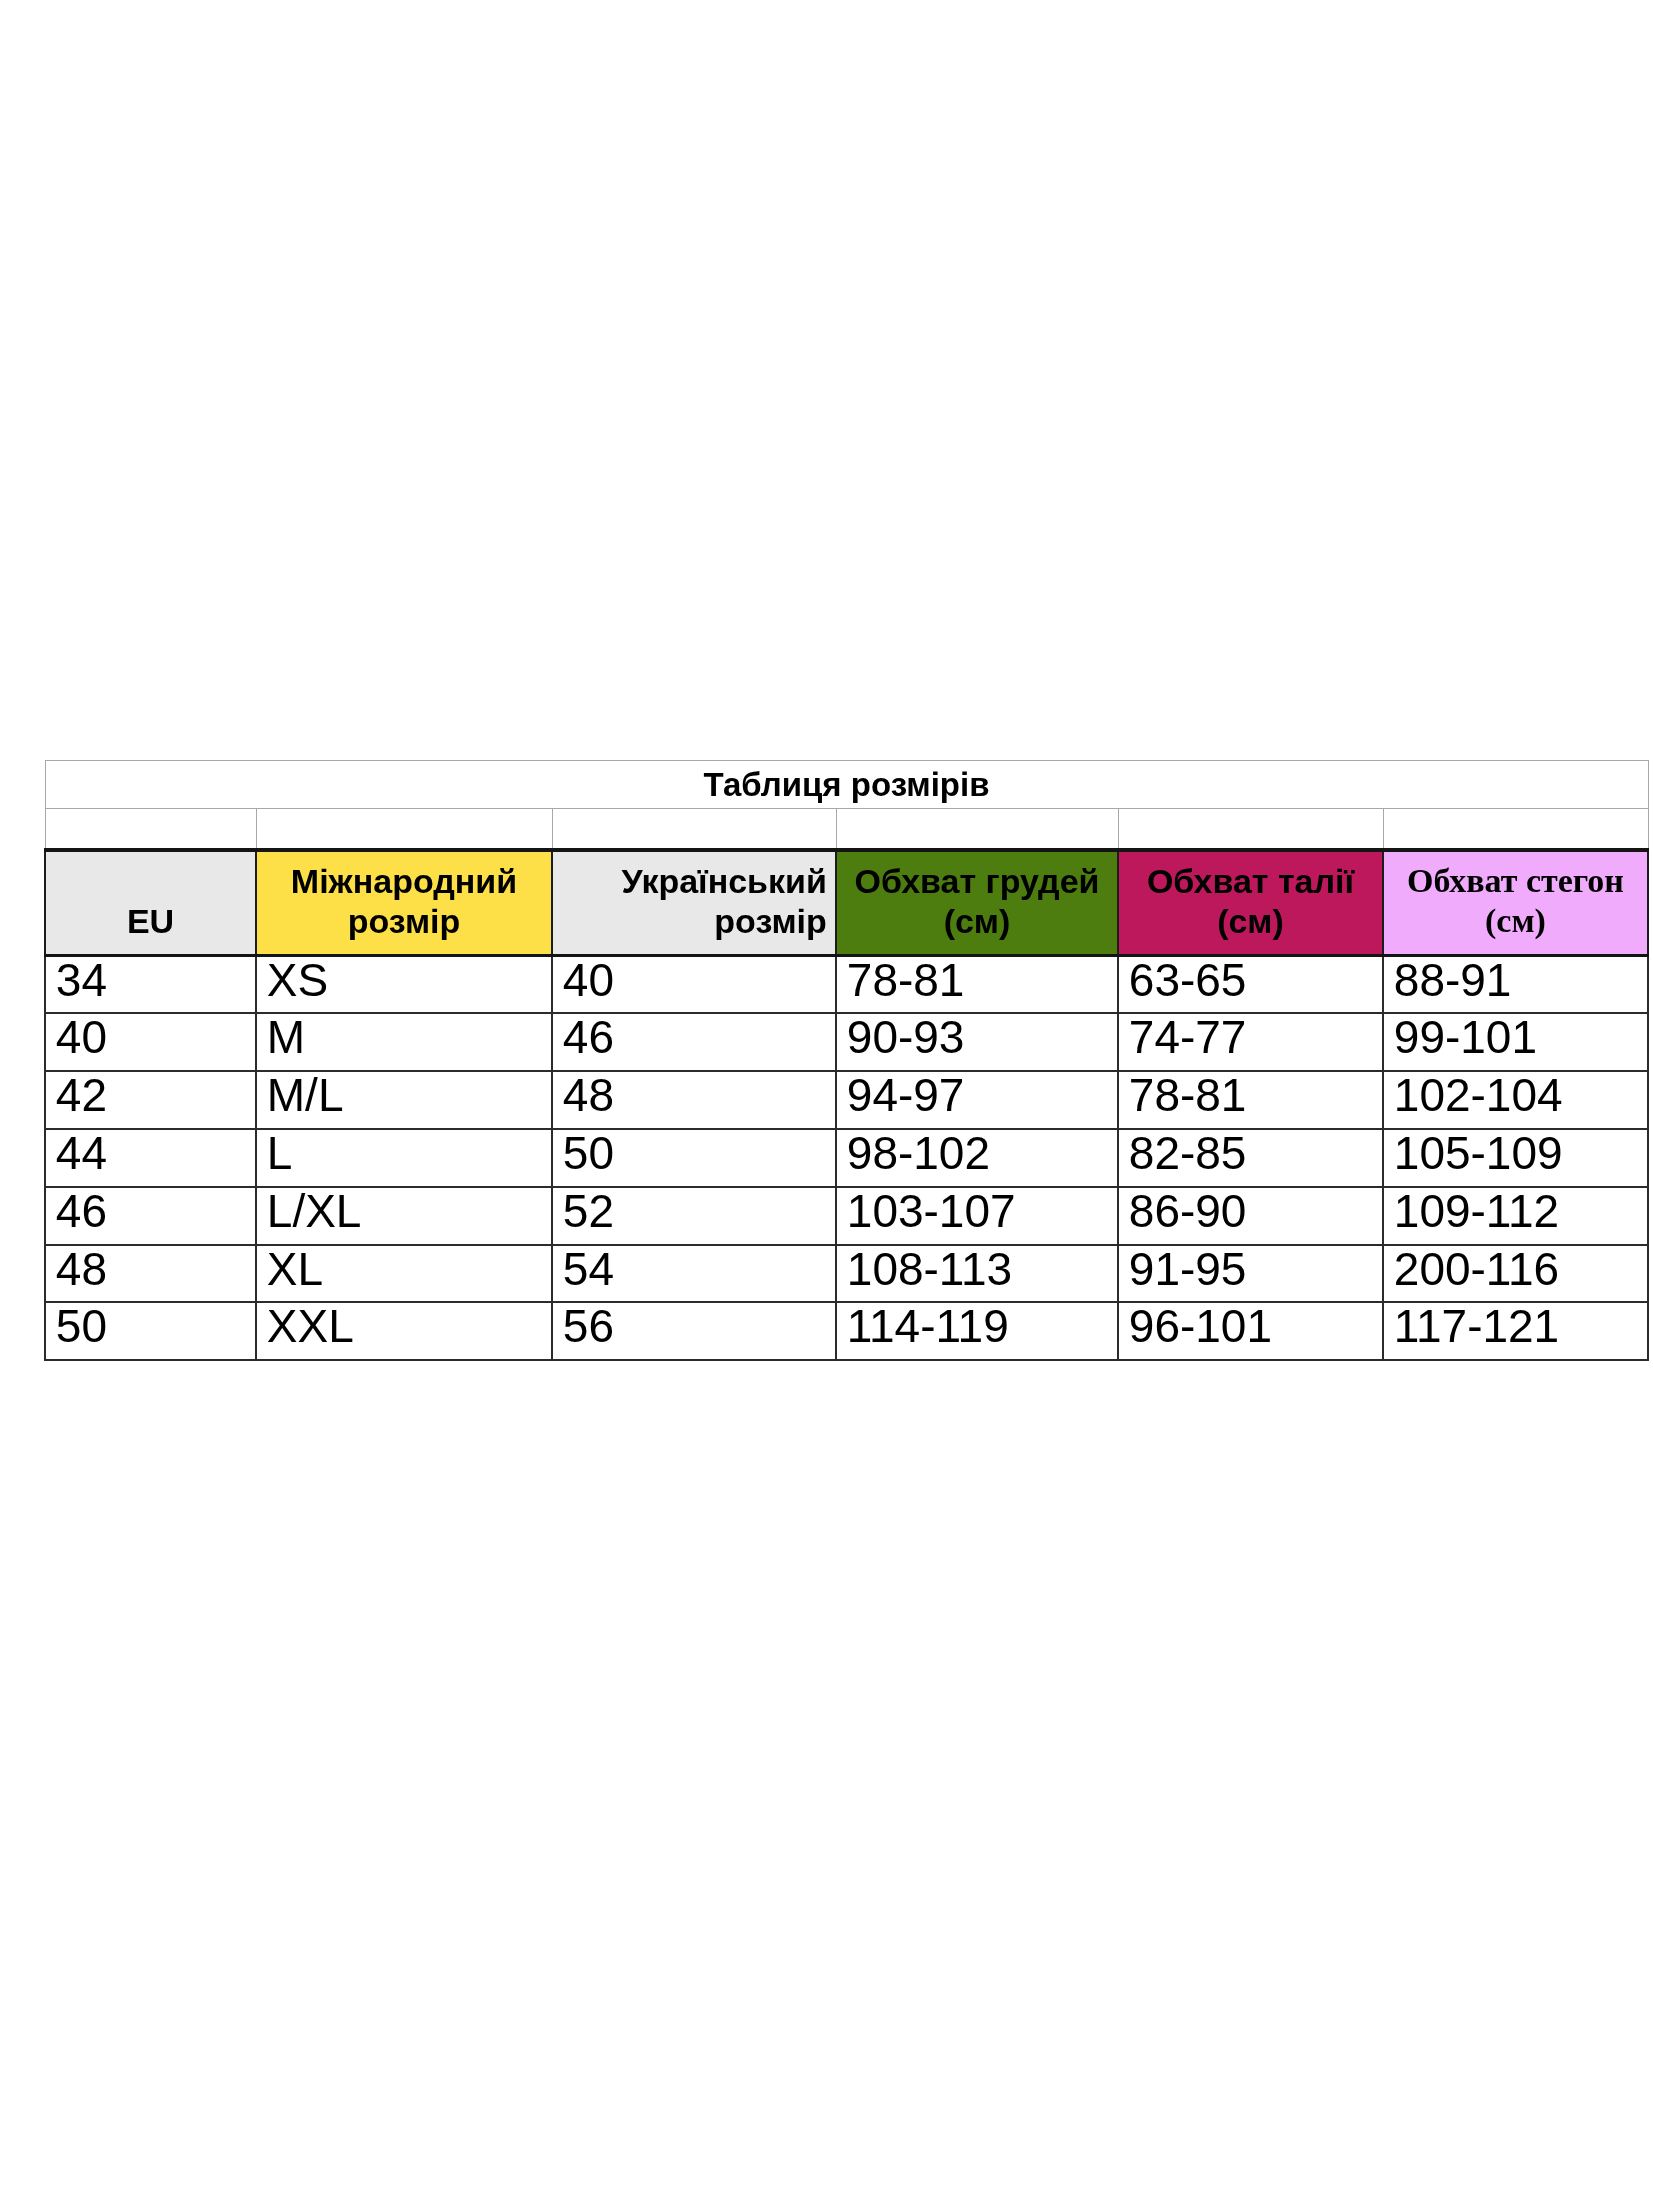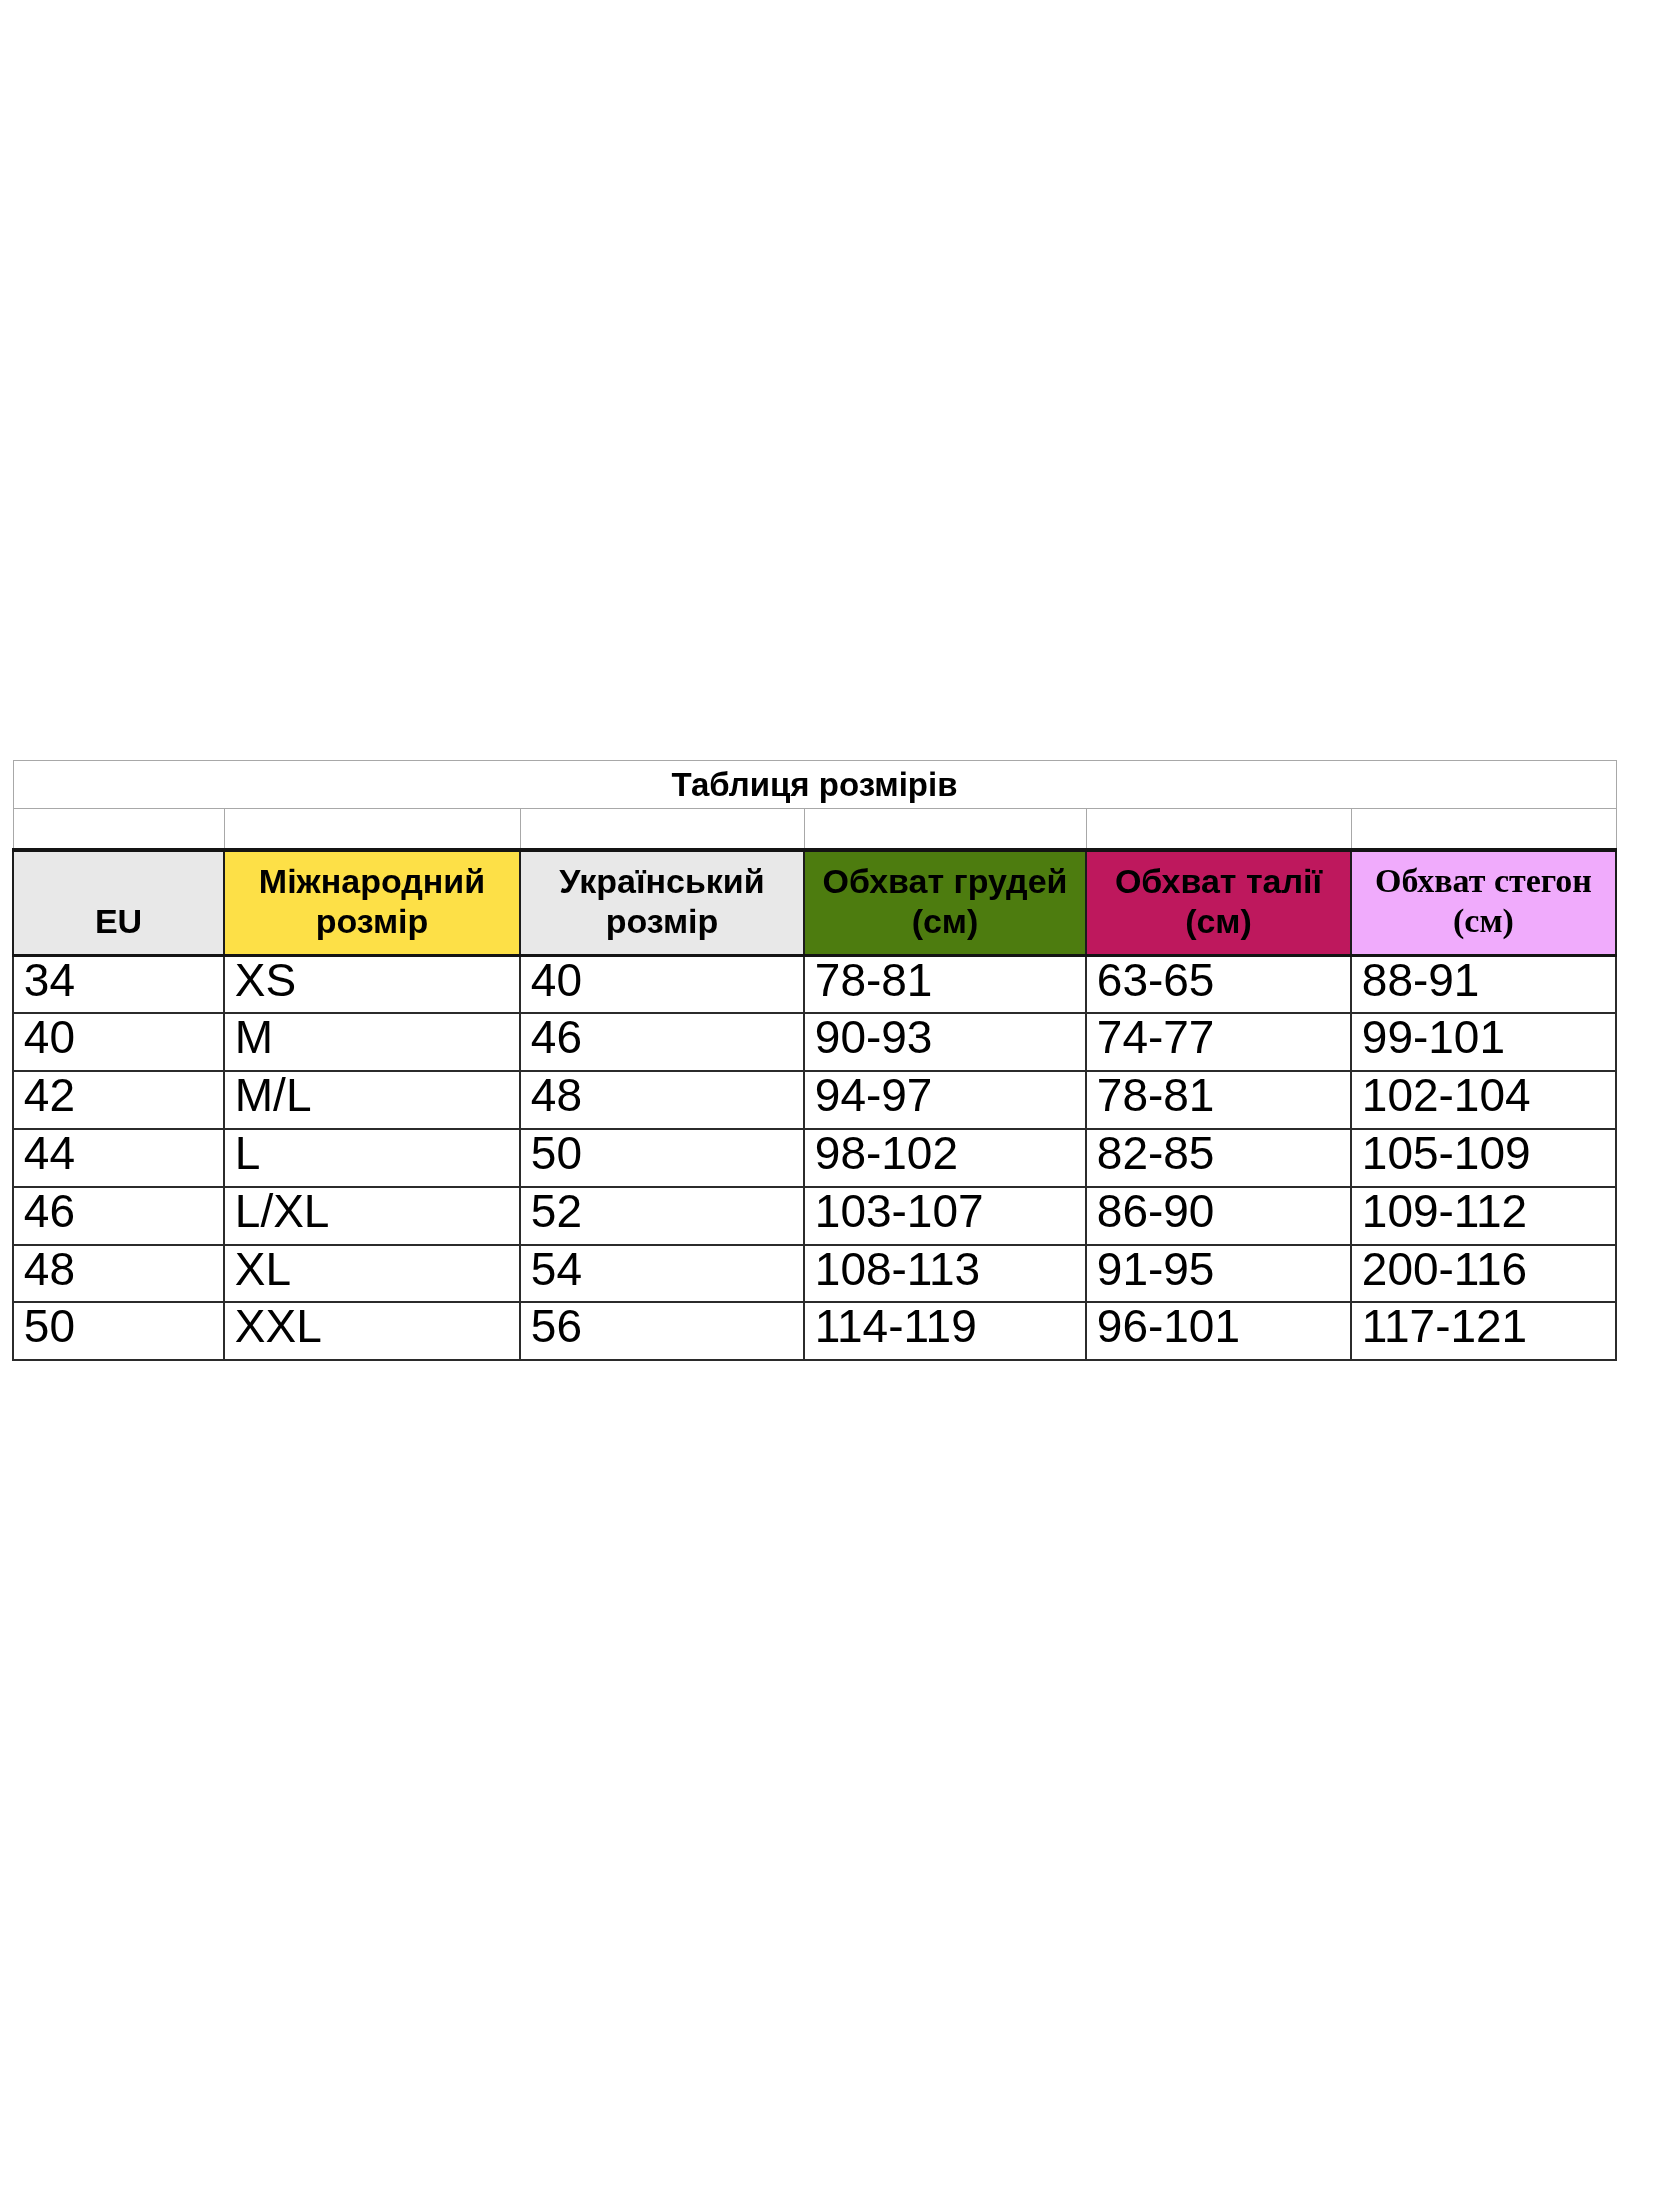--- a/index.html
+++ b/index.html
@@ -9,21 +9,21 @@
   body {
     width: 1654px;
     height: 2205px;
     background: #ffffff;
     font-family: "Liberation Sans", sans-serif;
     color: #000000;
     position: relative;
   }
   .size-table {
     position: absolute;
-    left: 12px;
+    left: 44px;
     top: 760px;
     width: 1603px;
     border-collapse: collapse;
     table-layout: fixed;
     padding-left: 14px;
   }
   
   .title-row td {
     border: 1.6px solid #a8a8a8;
     height: 47px;
@@ -87,21 +87,21 @@
         <td></td>
         <td></td>
         <td></td>
         <td></td>
         <td></td>
         <td></td>
       </tr>
       <tr class="header-row">
         <th style="background: rgb(232, 232, 232);">EU</th>
         <th style="background: #fde047;">Міжнародний розмір</th>
-        <th style="background: rgb(232, 232, 232);">Український розмір</th>
+        <th style="background: rgb(232, 232, 232); text-align: right;">Український розмір</th>
         <th style="background: #4d7c0f;">Обхват грудей (см)</th>
         <th style="background: #be185d;">Обхват талії (см)</th>
         <th style="background: #f0abfc; font-family: Liberation Serif, serif;">Обхват стегон (см)</th>
       </tr>
     </thead>
     <tbody id="table-body">
         <tr>
           <td>34</td>
           <td>XS</td>
           <td>40</td>

